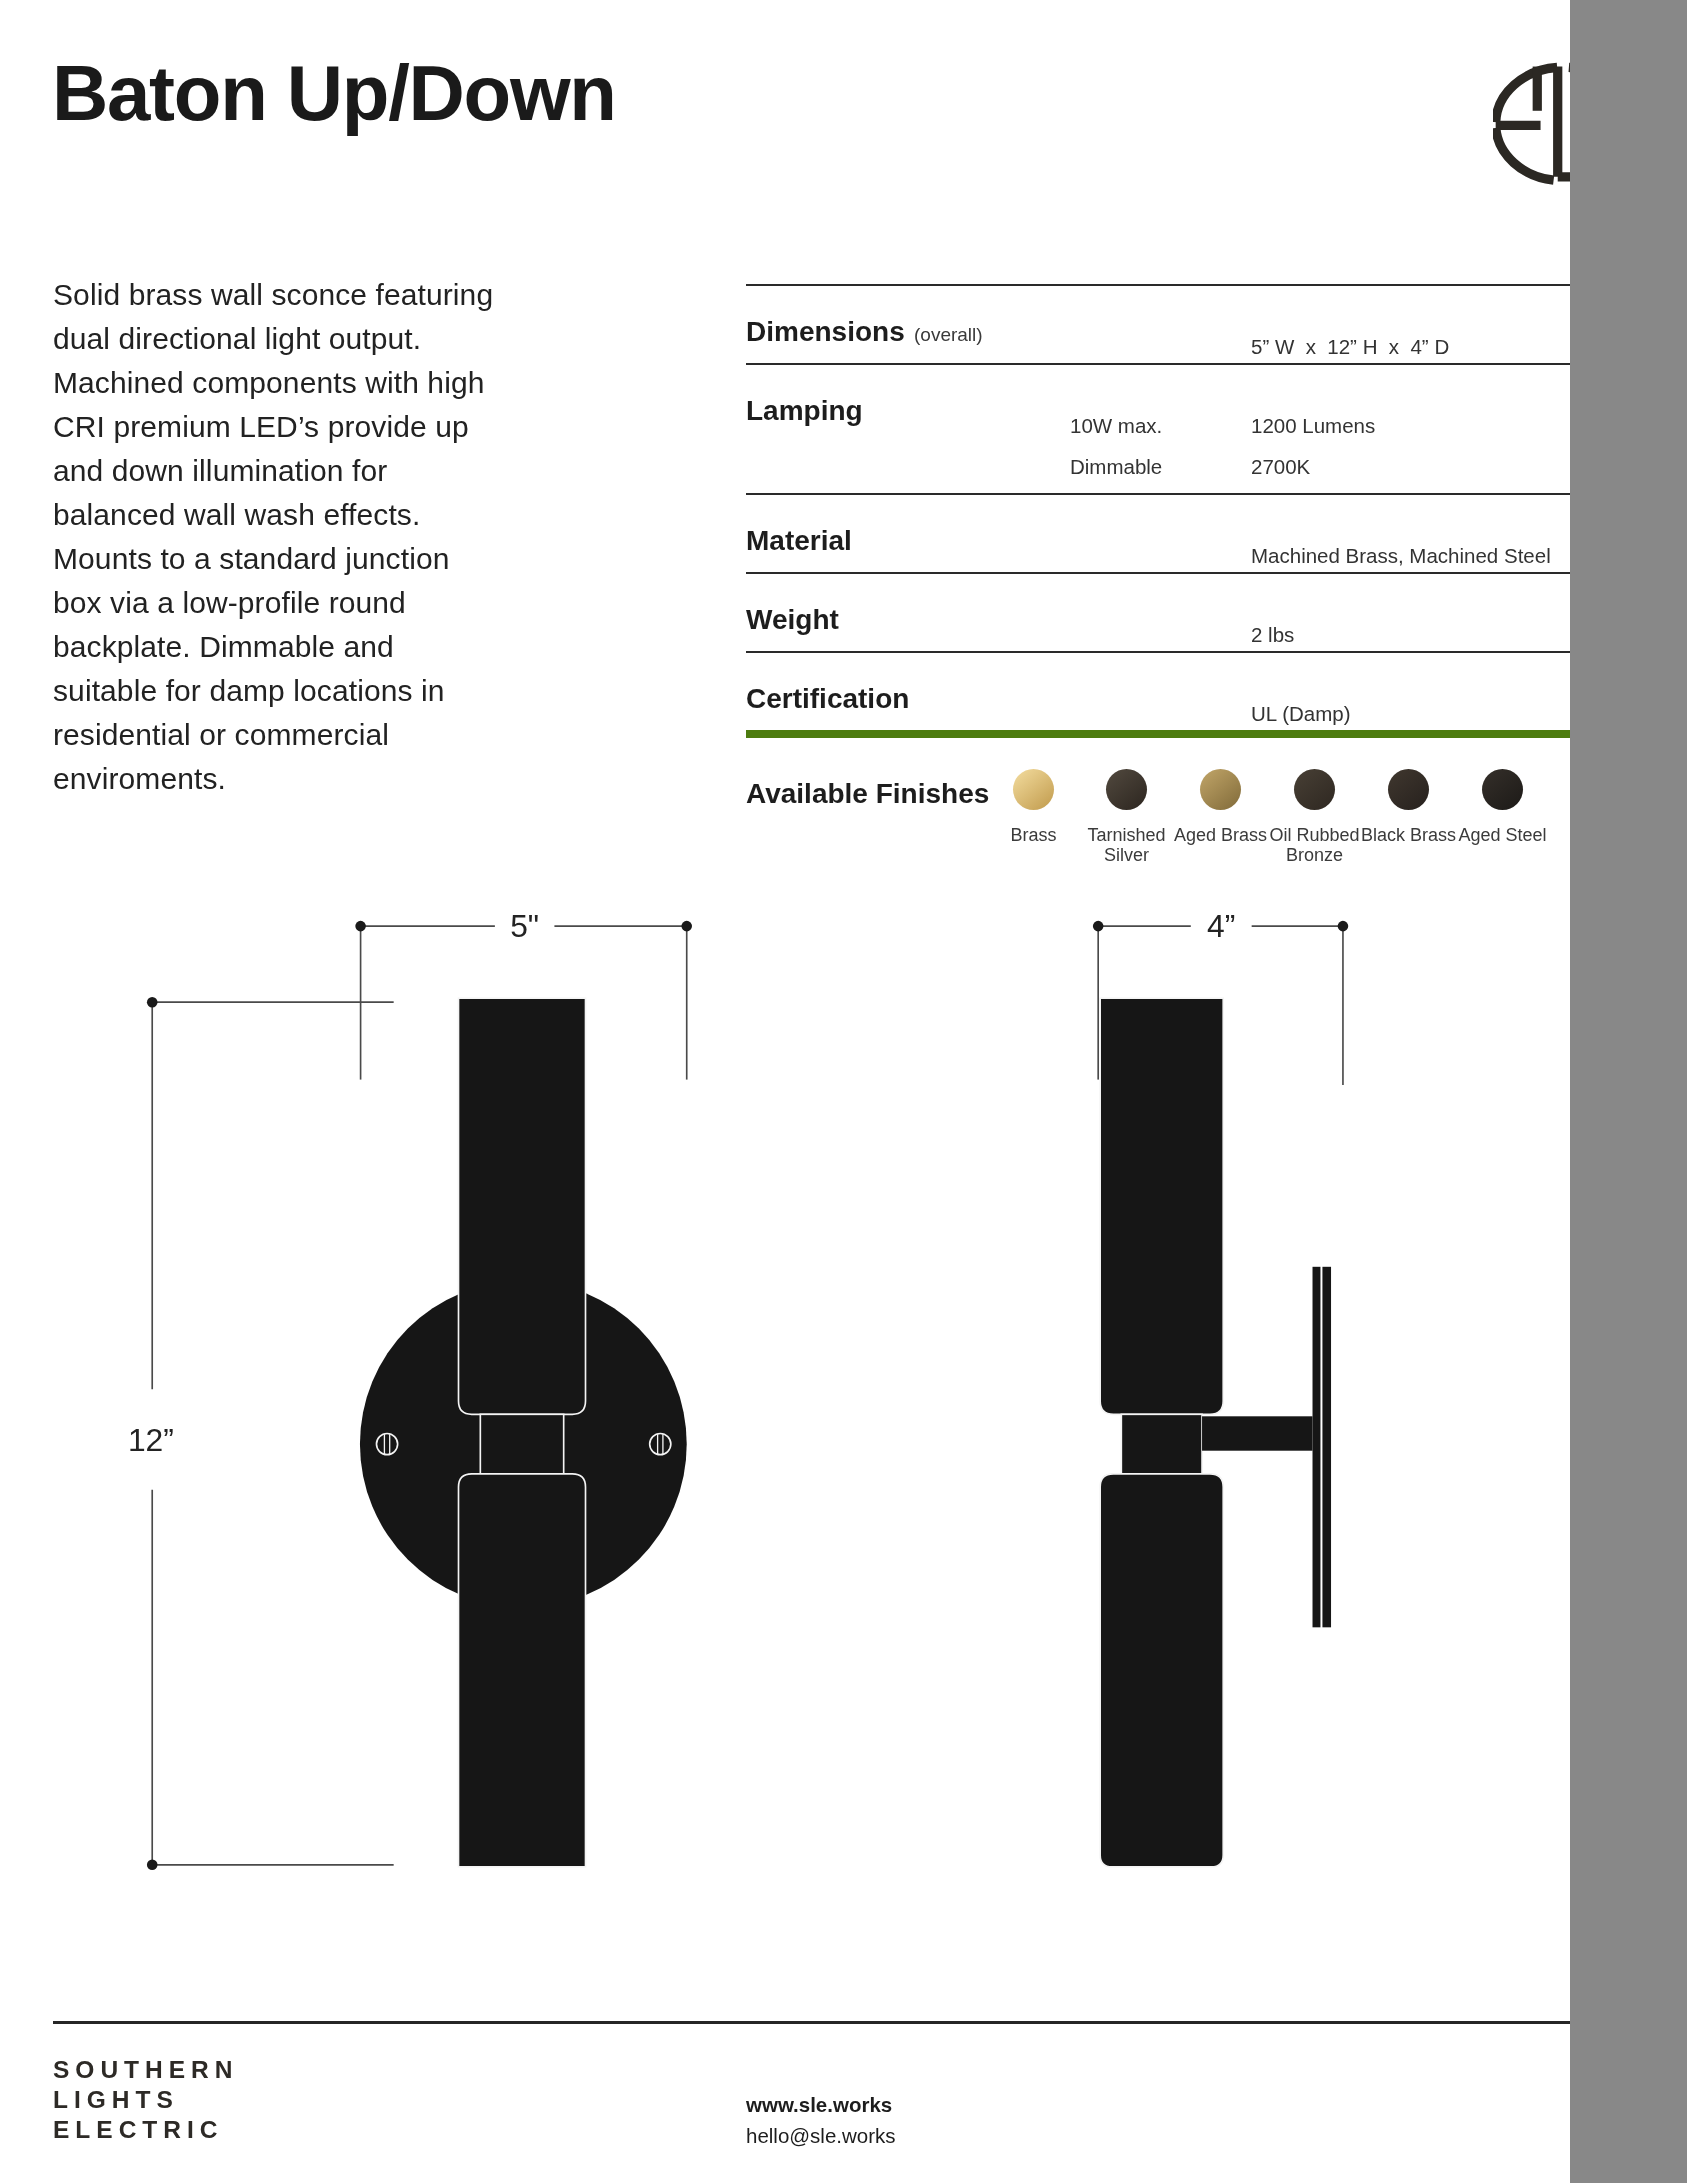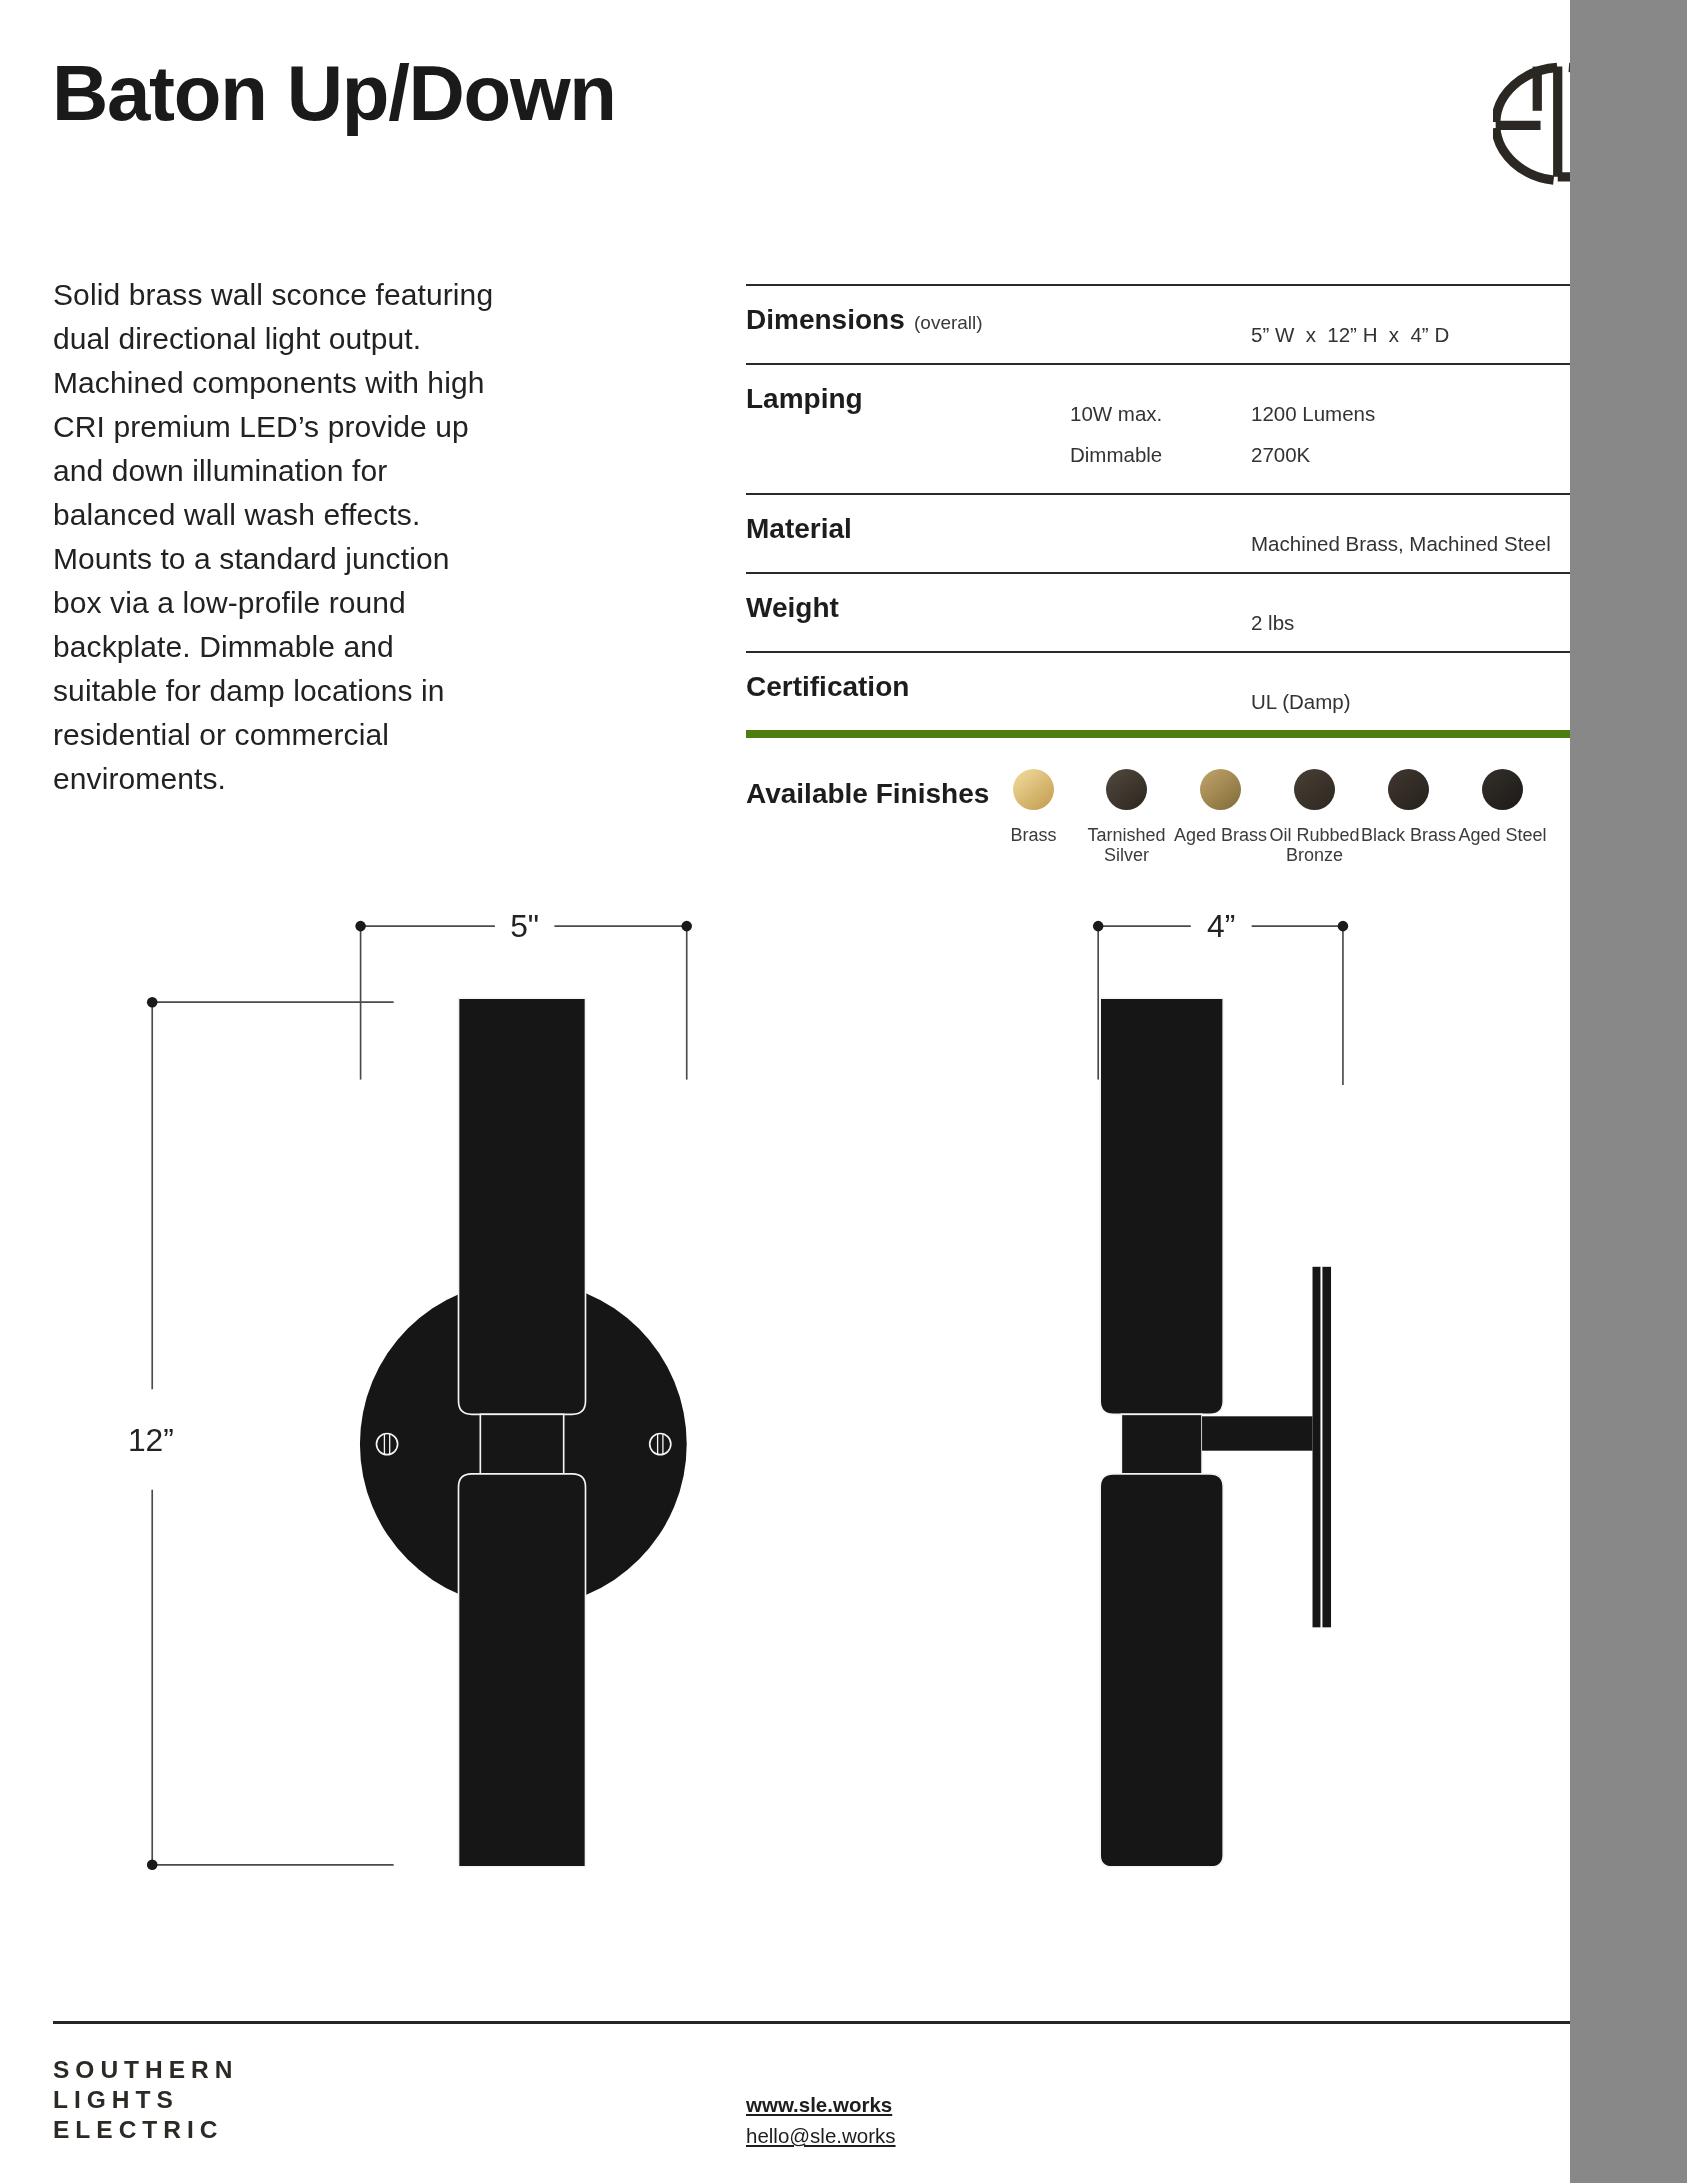--- a/index.html
+++ b/index.html
@@ -17,21 +17,21 @@
   .desc{
     position:absolute;left:53px;top:273px;width:635px;
     font-size:30px;line-height:44px;font-weight:400;color:#222;
     letter-spacing:0.1px;
   }
   
   .spec{position:absolute;left:746px;top:284px;width:870px;}
   .spec-row{
     box-sizing:border-box;border-top:2px solid #2a2a2a;
     display:grid;grid-template-columns:324px 181px 198px 1fr;
-    padding-top:18px;
+    padding-top:30px;
   }
   .r-dimensions{height:79px;}
   .r-lamping{height:130px;}
   .r-material,.r-weight,.r-certification{height:79px;}
   .spec-label{font-size:28px;font-weight:700;color:#1d1d1d;}
   .spec-sub{font-size:19px;font-weight:400;color:#3a3a3a;margin-left:9.3px;}
   .val{font-size:20.5px;color:#333;white-space:pre;line-height:21px;margin-top:20px;}
   .val + .val{margin-top:20px;}
   
   .r-finishes{
@@ -40,21 +40,21 @@
   }
   .finish{position:absolute;top:31px;width:99px;text-align:center;}
   .swatch{width:41px;height:41px;border-radius:50%;margin:0 auto;}
   .fname{margin-top:14.6px;font-size:18px;line-height:20.5px;color:#3b3b3b;}
   
   .footer-rule{position:absolute;left:53px;top:2021px;width:1581px;height:3.3px;background:#262626;}
   .brand{
     position:absolute;left:53px;top:2055px;
     font-size:24.5px;font-weight:700;letter-spacing:6px;line-height:30px;color:#2d2a26;
   }
-  .contact{position:absolute;left:746px;top:2089px;font-size:20.5px;line-height:31px;color:#1d1d1d;text-decoration:underline;}
+  .contact{position:absolute;left:746px;top:2089px;font-size:20.5px;line-height:31px;color:#1d1d1d;}
   .contact .web{font-weight:700;}
   .contact .mail{font-weight:400;}
   
   .drawings{position:absolute;left:0;top:0;width:1687px;height:2183px;pointer-events:none;}
   .dimtext{font-family:"Liberation Sans",sans-serif;font-size:48px;fill:#232323;}
 </style>
 </head>
 <body>
 
 <div class="page">

